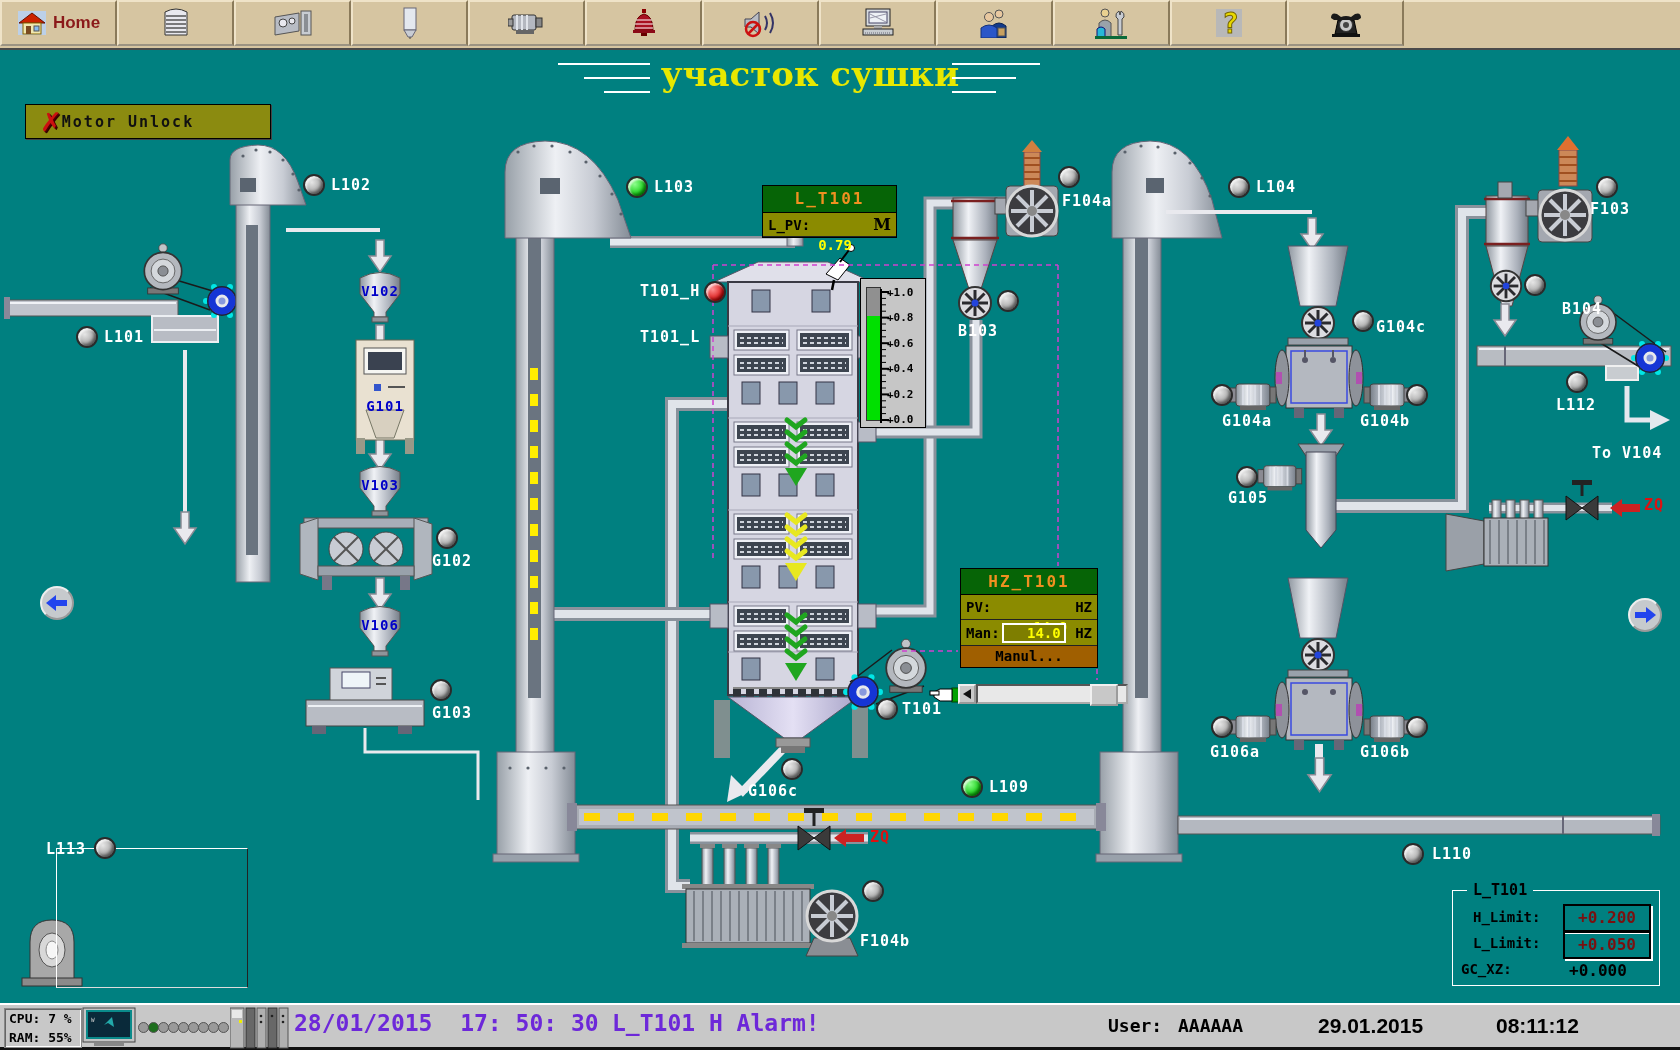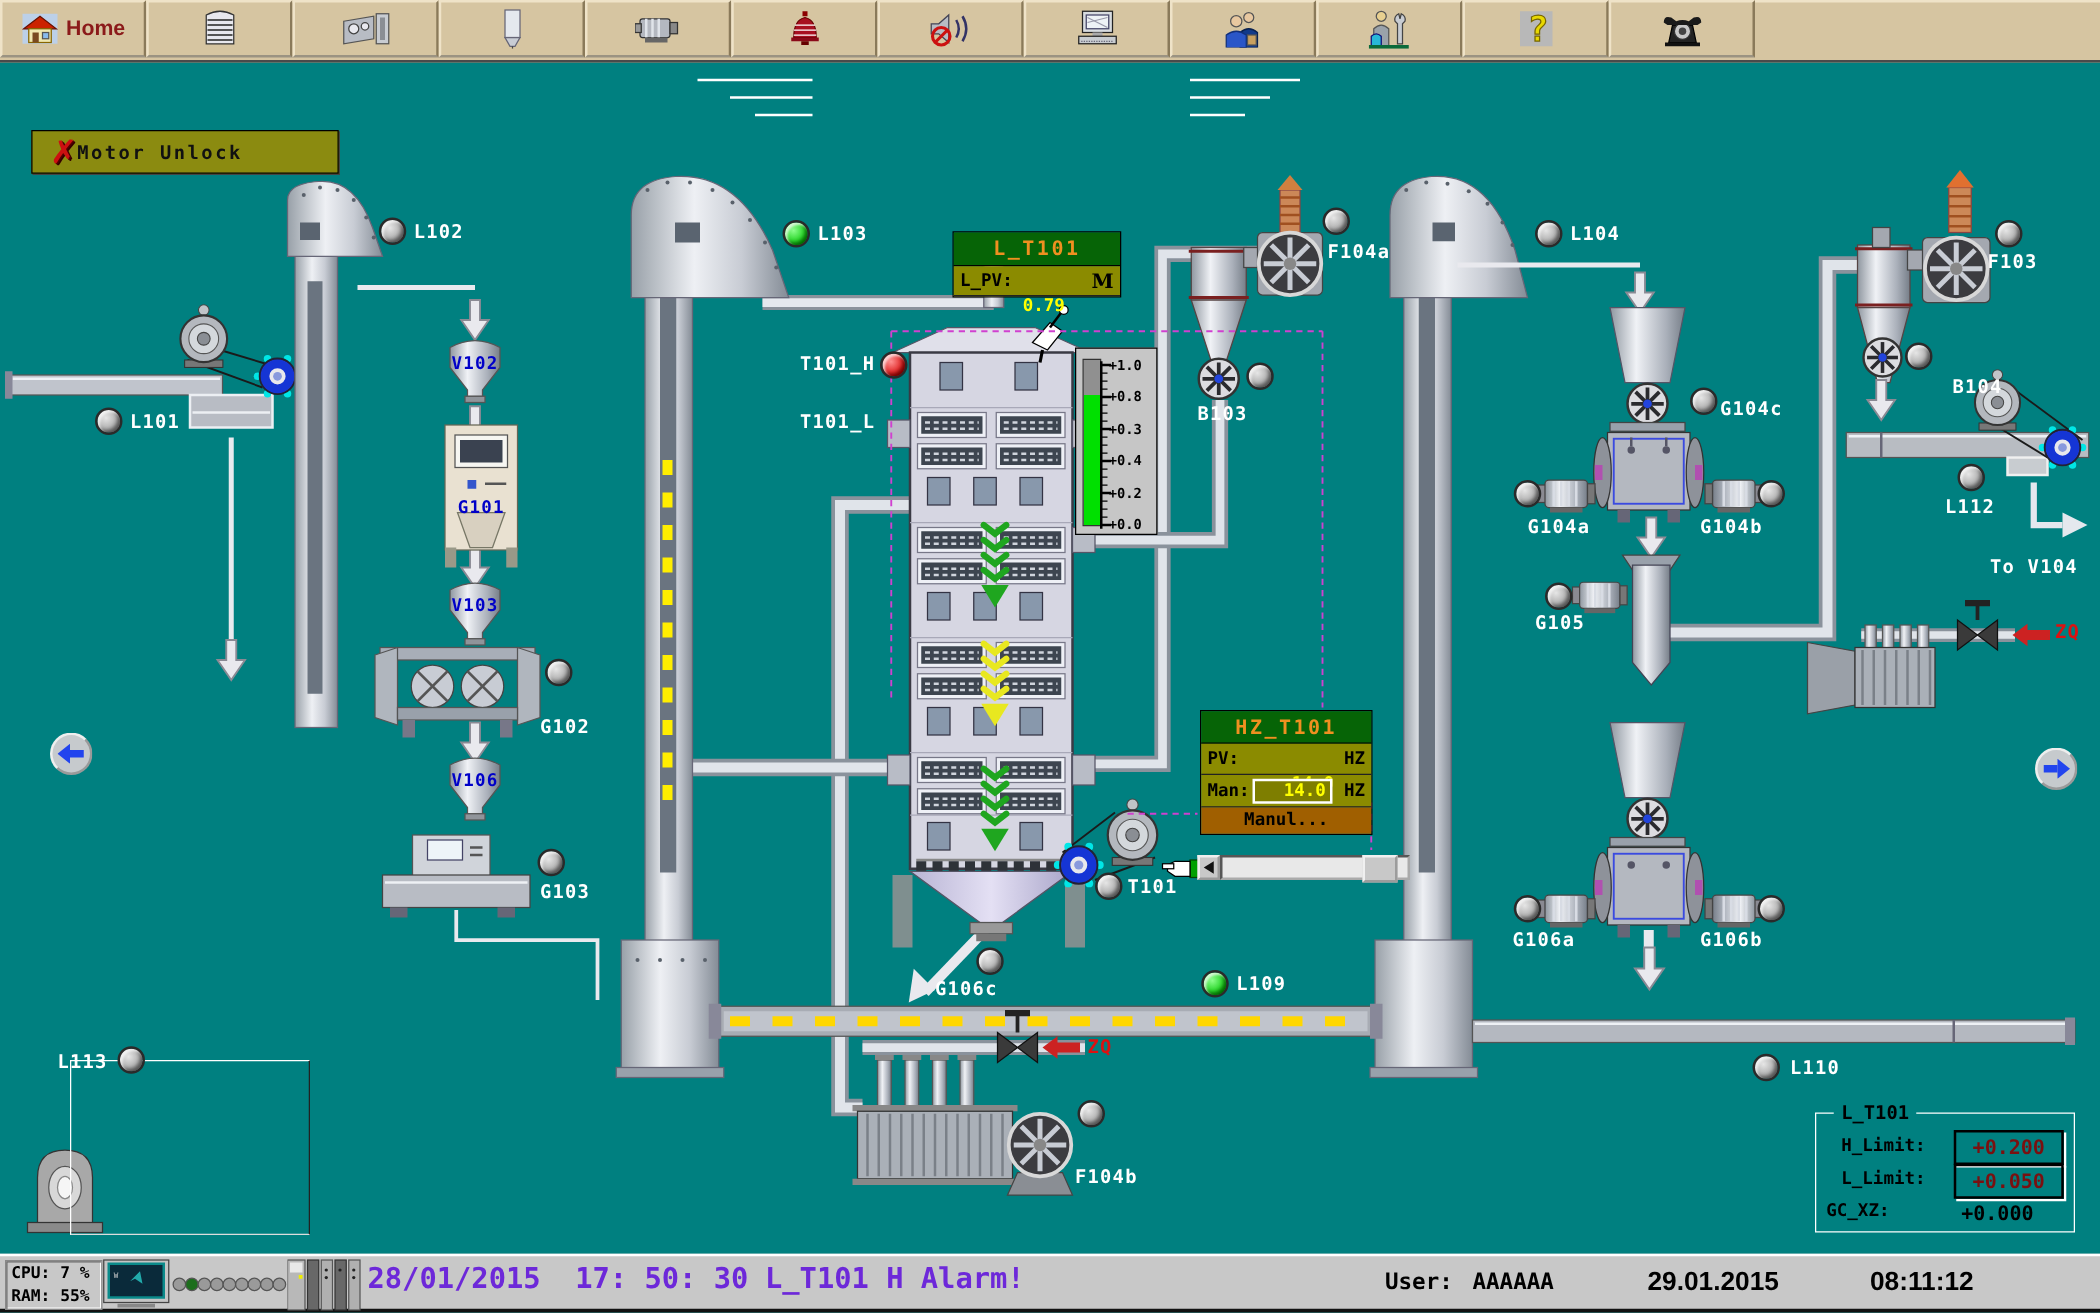--- a/index.html
+++ b/index.html
@@ -198,20 +198,21 @@
         <polygon points="8,26 30,26 27,12 11,12" fill="#222" stroke="#000"></polygon>
         <rect x="5" y="26" width="28" height="3" fill="#111"></rect>
         <circle cx="19" cy="17" r="6.5" fill="#c8c8c8" stroke="#333"></circle>
         <circle cx="19" cy="17" r="3" fill="#444"></circle>
         <path d="M4 10 Q4 4 10 6 L14 9 Q19 7 24 9 L28 6 Q34 4 34 10 L31 12 L7 12 Z" fill="#1a1a1a"></path>
       </svg>
     </div>
     <div class="tb-spacer"></div>
   </div>
 
+  <div id="page-title">участок сушки</div>
   <div class="deco" style="left:558px;top:63px;width:92px;"></div>
   <div class="deco" style="left:584px;top:77px;width:66px;"></div>
   <div class="deco" style="left:604px;top:91px;width:46px;"></div>
   <div class="deco" style="left:952px;top:63px;width:88px;"></div>
   <div class="deco" style="left:952px;top:77px;width:64px;"></div>
   <div class="deco" style="left:952px;top:91px;width:44px;"></div>
 
   <div id="motor-unlock">
     <span class="xicon">✗</span>
     <span class="mu-lbl">Motor Unlock</span>
@@ -775,21 +776,21 @@
 
   <div class="lbl" style="left:104px;top:328px;">L101</div>
   <div class="lbl" style="left:331px;top:176px;">L102</div>
   <div class="lbl" style="left:654px;top:178px;">L103</div>
   <div class="lbl" style="left:1256px;top:178px;">L104</div>
   <div class="lbl" style="left:640px;top:282px;">T101_H</div>
   <div class="lbl" style="left:640px;top:328px;">T101_L</div>
   <div class="lbl blue" style="left:358px;top:283px;width:44px;text-align:center;font-size:14px;">V102</div>
   <div class="lbl blue" style="left:356px;top:398px;width:58px;text-align:center;font-size:14px;">G101</div>
   <div class="lbl blue" style="left:358px;top:477px;width:44px;text-align:center;font-size:14px;">V103</div>
-  <div class="lbl" style="left:432px;top:552px;margin-top:20px;">G102</div>
+  <div class="lbl" style="left:432px;top:552px;">G102</div>
   <div class="lbl blue" style="left:358px;top:617px;width:44px;text-align:center;font-size:14px;">V106</div>
   <div class="lbl" style="left:432px;top:704px;">G103</div>
   <div class="lbl" style="left:46px;top:840px;">L113</div>
   <div class="lbl" style="left:1062px;top:192px;">F104a</div>
   <div class="lbl" style="left:958px;top:322px;">B103</div>
   <div class="lbl" style="left:902px;top:700px;">T101</div>
   <div class="lbl" style="left:748px;top:782px;">G106c</div>
   <div class="lbl" style="left:989px;top:778px;">L109</div>
   <div class="lbl" style="left:860px;top:932px;">F104b</div>
   <div class="lbl red" style="left:870px;top:828px;">ZQ</div>
@@ -841,21 +842,21 @@
         <line x1="1" y1="89.2" x2="6" y2="89.2"></line>
           <line x1="1" y1="95.6" x2="6" y2="95.6"></line>
           <line x1="1" y1="102" x2="6" y2="102"></line>
         <line x1="1" y1="114.8" x2="6" y2="114.8"></line>
           <line x1="1" y1="121.2" x2="6" y2="121.2"></line>
           <line x1="1" y1="127.6" x2="6" y2="127.6"></line>
       </g>
     </svg>
     <span class="tick-lbl" style="top:7px;">+1.0</span>
     <span class="tick-lbl" style="top:32px;">+0.8</span>
-    <span class="tick-lbl" style="top:58px;">+0.3</span>
+    <span class="tick-lbl" style="top:58px;">+0.6</span>
     <span class="tick-lbl" style="top:83px;">+0.4</span>
     <span class="tick-lbl" style="top:109px;">+0.2</span>
     <span class="tick-lbl" style="top:134px;">+0.0</span>
   </div>
 
   <div class="hmi-panel" style="left:960px;top:568px;width:136px;">
     <div class="hmi-head" style="height:25px;line-height:25px;">HZ_T101</div>
     <div class="hmi-row" style="height:24px;padding:0 5px;">
       <span>PV:</span>
       <span class="hmi-val" style="margin-left:auto;">14.0</span>

